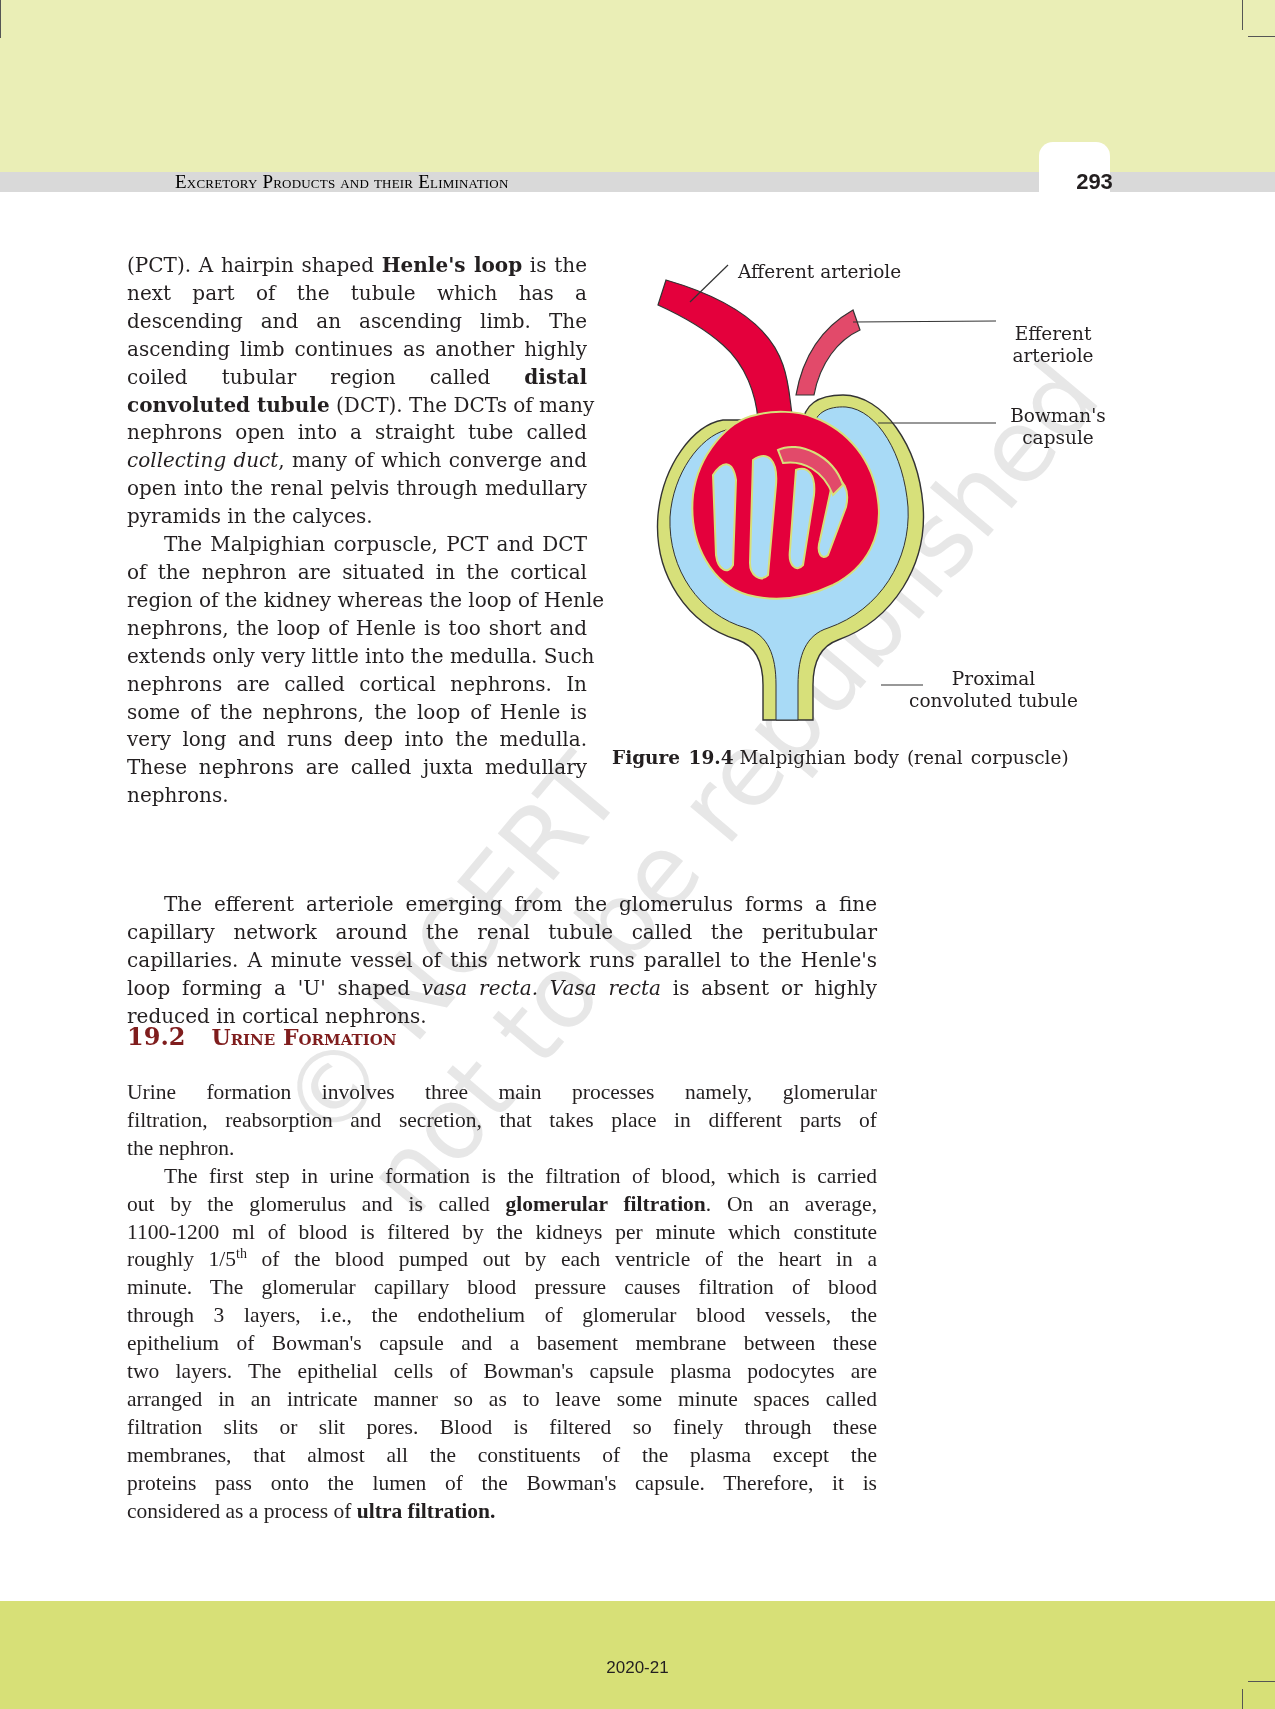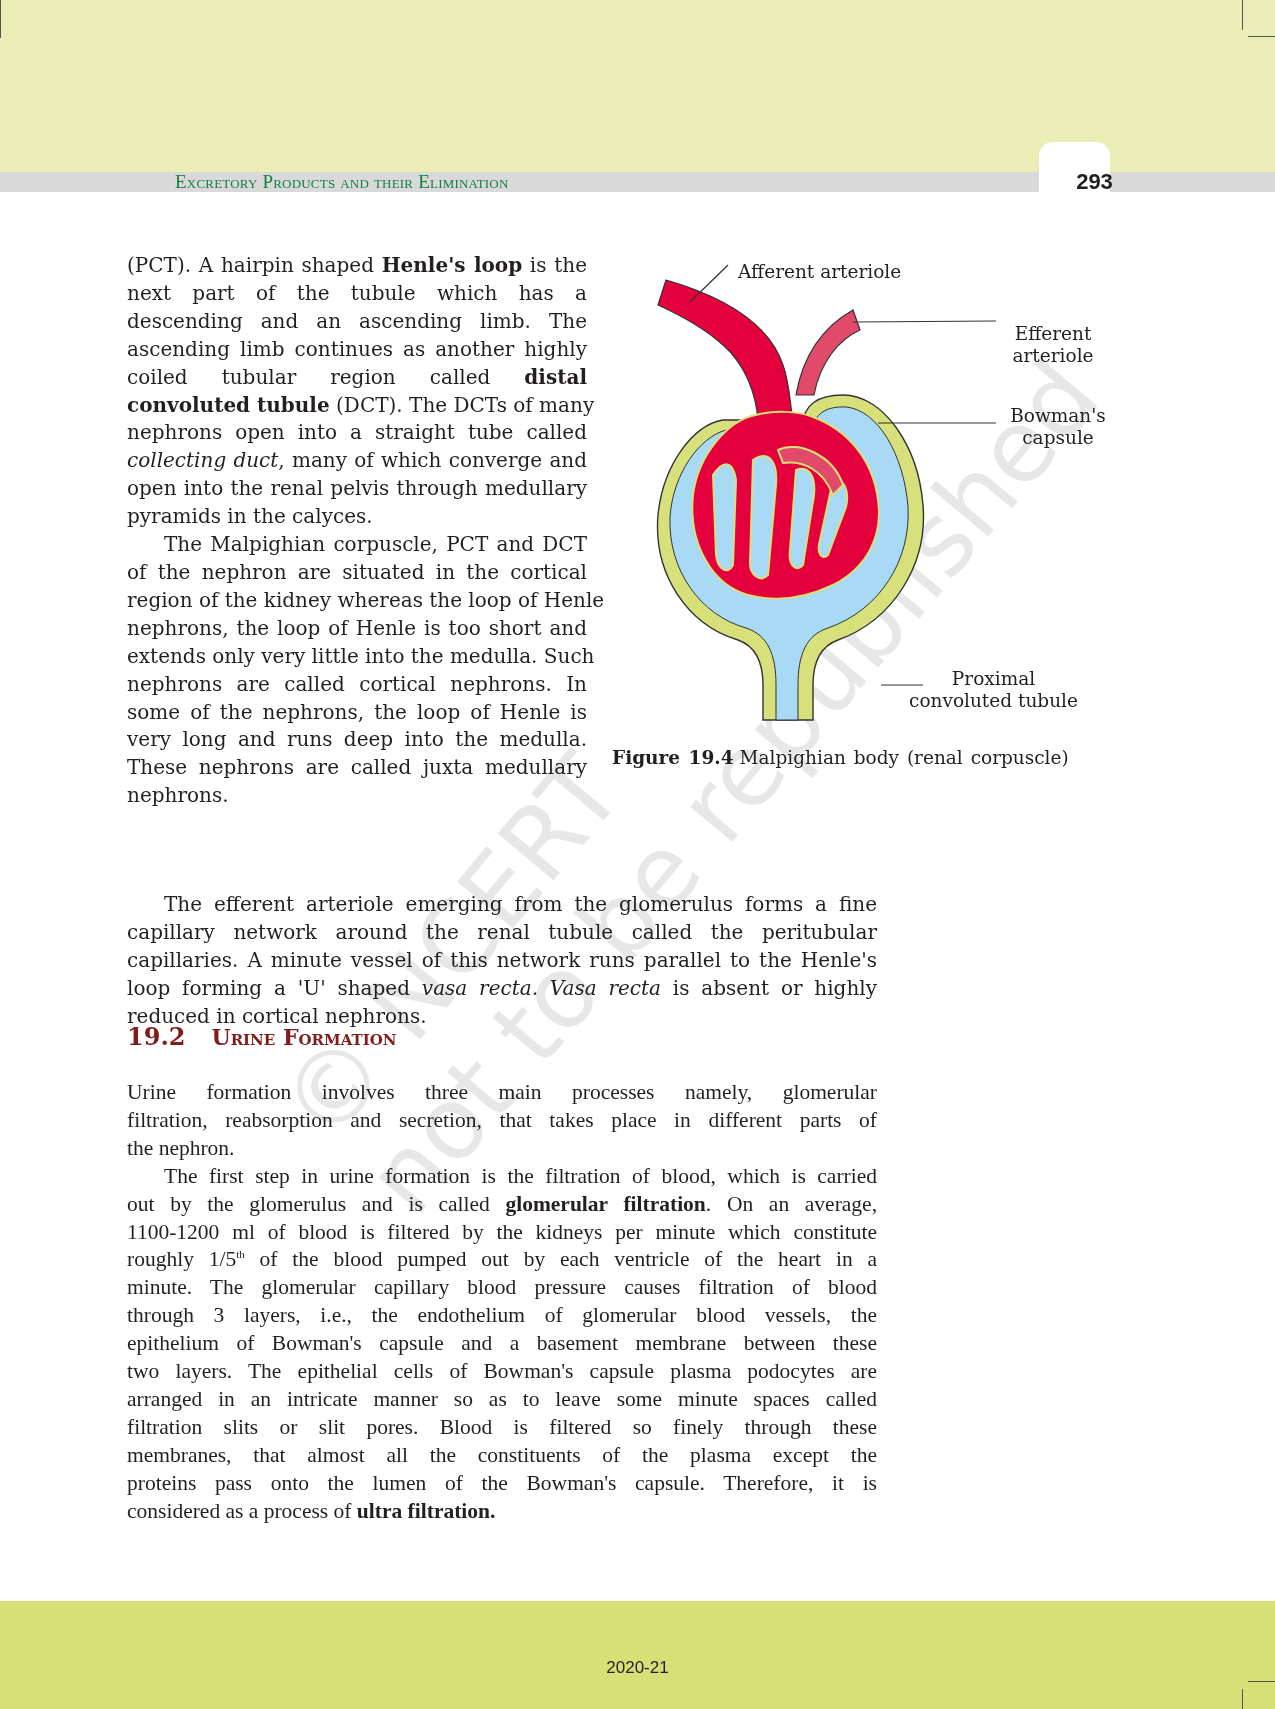--- a/index.html
+++ b/index.html
@@ -7,21 +7,21 @@
     width: 1275px; height: 1709px; position: relative; overflow: hidden;
     background: #ffffff;
     font-family: "DejaVu Serif", serif;
     color: #231f20;
   }
   .top-band { position: absolute; left: 0; top: 0; width: 1275px; height: 172px; background: #eaeeb6; }
   .header-strip { position: absolute; left: 0; top: 172px; width: 1275px; height: 20px; background: #d9d9d9; }
   .page-tab { position: absolute; left: 1039px; top: 142px; width: 71px; height: 56px; background: #ffffff; border-radius: 14px 14px 0 0; }
   .running-head {
     position: absolute; left: 175px; top: 171px;
-    font-family: "Liberation Serif", serif; font-size: 19px; font-variant: small-caps; letter-spacing: 0.2px; color: #15803d;
+    font-family: "Liberation Serif", serif; font-size: 19px; font-variant: small-caps; letter-spacing: 0.2px; color: #000000;
   }
   .page-number {
     position: absolute; left: 1039px; top: 169px; width: 71px; text-align: center;
     font-family: "Liberation Sans", sans-serif; font-weight: bold; font-size: 22px; color: #231f20; margin-left: 20px;
   }
   .crop-mark { position: absolute; background: #555; }
 
   .body-text { font-size: 20px; line-height: 27.9px; text-align: justify; }
   .col-narrow { position: absolute; left: 127px; top: 252px; width: 460px; }
   .col-wide { position: absolute; left: 127px; width: 750px; }
@@ -48,21 +48,21 @@
     position: absolute; left: 260px; top: 1090px;
     transform: rotate(-50deg); transform-origin: left top;
     color: rgba(170,170,170,0.28); font-family: "DejaVu Sans", sans-serif;
     font-size: 100px; line-height: 112px; white-space: nowrap; pointer-events: none;
   }
   .footer { position: absolute; left: 0; top: 1601px; width: 1275px; height: 128px; background: #d7e077; }
   .footer-year {
     position: absolute; left: 0; top: 57px; width: 1275px; text-align: center;
     font-family: "Liberation Sans", sans-serif; font-size: 17px; color: #231f20;
   }
-  sup { font-size: 11px; line-height: 0; margin-top: 17px; }
+  sup { font-size: 14px; line-height: 0; margin-top: 17px; }
 </style>
 </head>
 <body>
 
 <div class="top-band"></div>
 <div class="header-strip"></div>
 <div class="page-tab"></div>
 <div class="crop-mark" style="left:0;top:0;width:1px;height:38px;"></div>
 <div class="crop-mark" style="left:1242px;top:0;width:1px;height:30px;"></div>
 <div class="crop-mark" style="left:1248px;top:36px;width:27px;height:1px;"></div>

